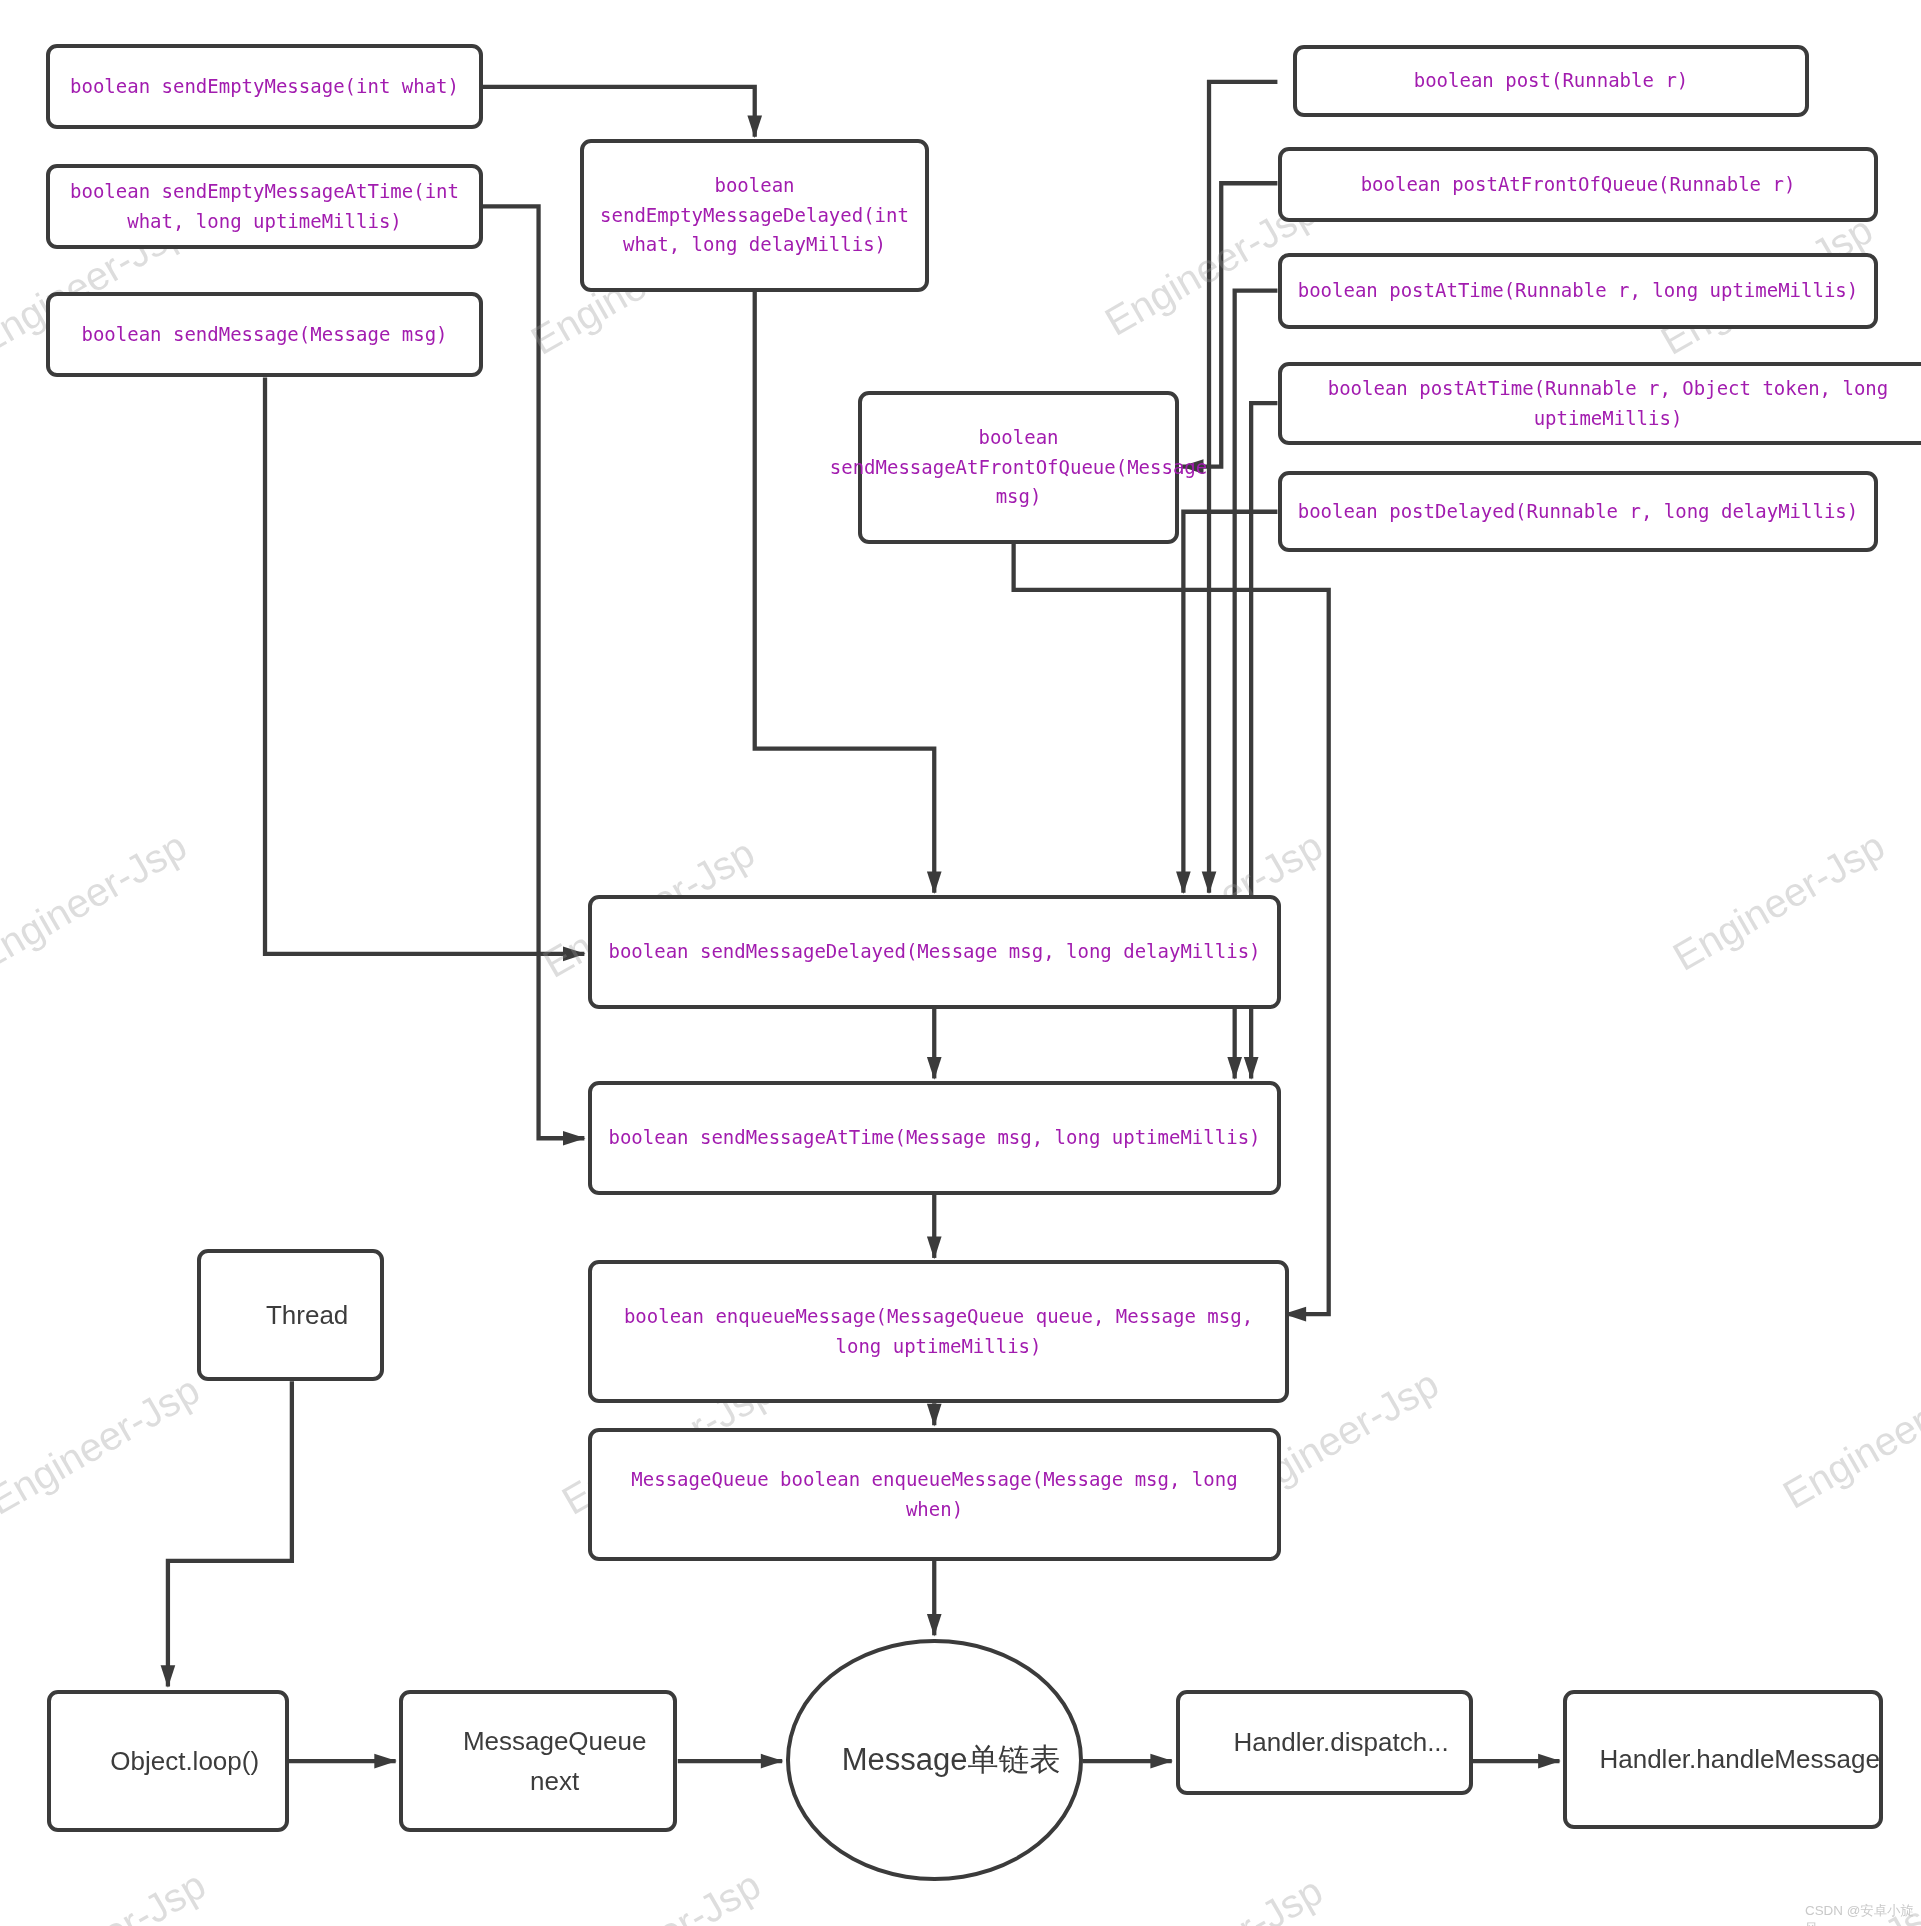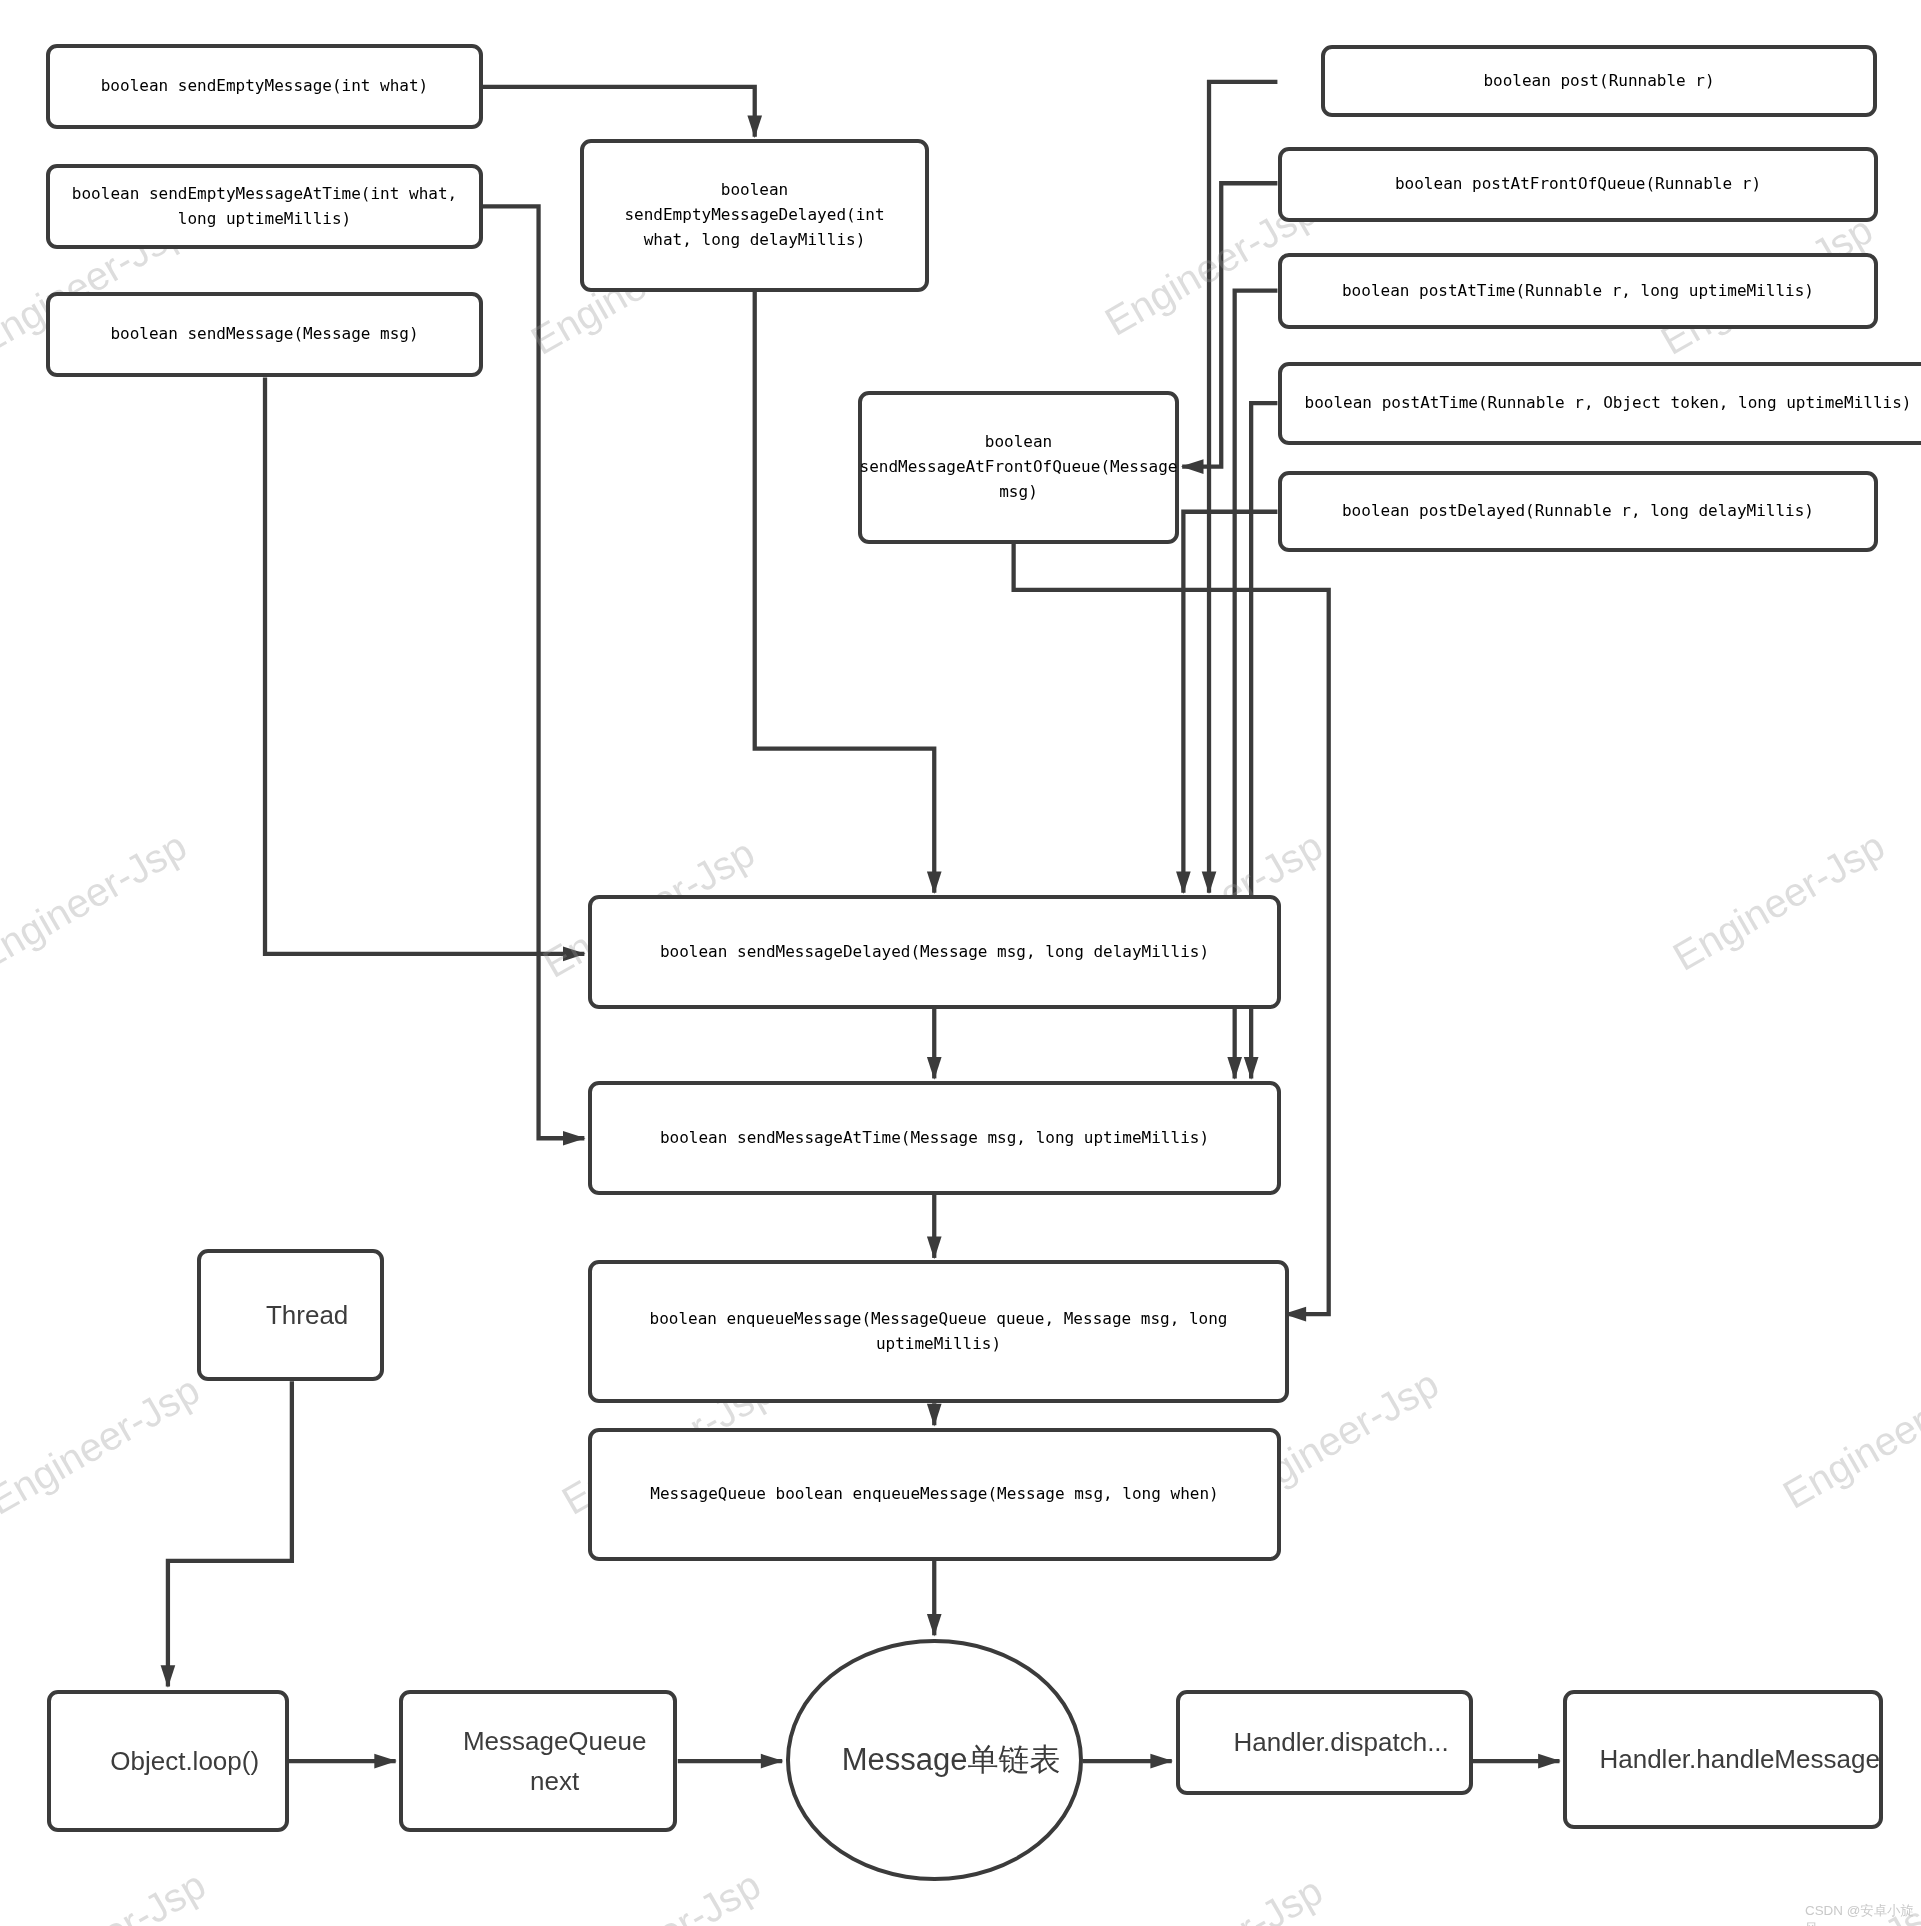--- a/index.html
+++ b/index.html
@@ -1,22 +1,22 @@
 <!DOCTYPE html>
 <html style="font-size:9.8px"><head>
 <meta charset="utf-8">
 <style>
   html,body{margin:0;padding:0;background:#ffffff;}
   #canvas{position:relative;width:1921px;height:1926px;background:#ffffff;overflow:hidden;
           font-family:"Liberation Sans",sans-serif;}
   #edges{position:absolute;left:0;top:0;}
   .node{position:absolute;box-sizing:border-box;background:#ffffff;border:4.3px solid #3b3b3b;
         border-radius:11px;display:flex;align-items:center;justify-content:center;text-align:center;
-        font-family:"DejaVu Sans Mono","Liberation Mono",monospace;font-size:16px;line-height:1.55;
-        color:#000000;padding:0 14.7px;z-index:2;}
+        font-family:"DejaVu Sans Mono","Liberation Mono",monospace;font-size:19px;line-height:1.55;
+        color:#a21caf;padding:0 14.7px;z-index:2;}
   .plain{font-family:"Liberation Sans",sans-serif;font-size:26px;color:#3c3c3c;padding-left:48px;}
   .ellipse{border-radius:50%;font-size:31px;}
   .wm{position:absolute;font-family:"Liberation Sans",sans-serif;font-size:40px;
       color:rgba(150,150,150,0.32);transform:rotate(-30deg);white-space:nowrap;z-index:1;}
   .csdn{position:absolute;left:1805px;top:1902px;font-family:"Liberation Sans",sans-serif;
         font-size:13.4px;color:#c9c9c9;z-index:3;}
 </style>
 </head>
 <body>
 
@@ -67,21 +67,21 @@
       <polyline points="2411,2884 2554,2884" marker-end="url(#ah)"></polyline>
     </g>
   </svg>
 
   <div class="node" style="left:46px;top:44px;width:437px;height:85px">boolean sendEmptyMessage(int what)</div>
   <div class="node" style="left:46px;top:164px;width:437px;height:85px">boolean sendEmptyMessageAtTime(int what, long uptimeMillis)</div>
   <div class="node" style="left:46px;top:292px;width:437px;height:85px">boolean sendMessage(Message msg)</div>
   <div class="node" style="left:580px;top:139px;width:349px;height:153px">boolean sendEmptyMessageDelayed(int what, long delayMillis)</div>
   <div class="node" style="left:858px;top:391px;width:321px;height:153px">boolean sendMessageAtFrontOfQueue(Message msg)</div>
 
-  <div class="node" style="left:1321px;top:45px;width:556px;height:72px">boolean post(Runnable r)</div>
+  <div class="node" style="left:1293px;top:45px;width:516px;height:72px">boolean post(Runnable r)</div>
   <div class="node" style="left:1278px;top:147px;width:600px;height:75px">boolean postAtFrontOfQueue(Runnable r)</div>
   <div class="node" style="left:1278px;top:253px;width:600px;height:76px">boolean postAtTime(Runnable r, long uptimeMillis)</div>
   <div class="node" style="left:1278px;top:362px;width:660px;height:83px">boolean postAtTime(Runnable r, Object token, long uptimeMillis)</div>
   <div class="node" style="left:1278px;top:471px;width:600px;height:81px">boolean postDelayed(Runnable r, long delayMillis)</div>
 
   <div class="node" style="left:588px;top:895px;width:693px;height:114px">boolean sendMessageDelayed(Message msg, long delayMillis)</div>
   <div class="node" style="left:588px;top:1081px;width:693px;height:114px">boolean sendMessageAtTime(Message msg, long uptimeMillis)</div>
   <div class="node" style="left:588px;top:1260px;width:701px;height:143px">boolean enqueueMessage(MessageQueue queue, Message msg, long uptimeMillis)</div>
   <div class="node" style="left:588px;top:1428px;width:693px;height:133px">MessageQueue boolean enqueueMessage(Message msg, long when)</div>
 

